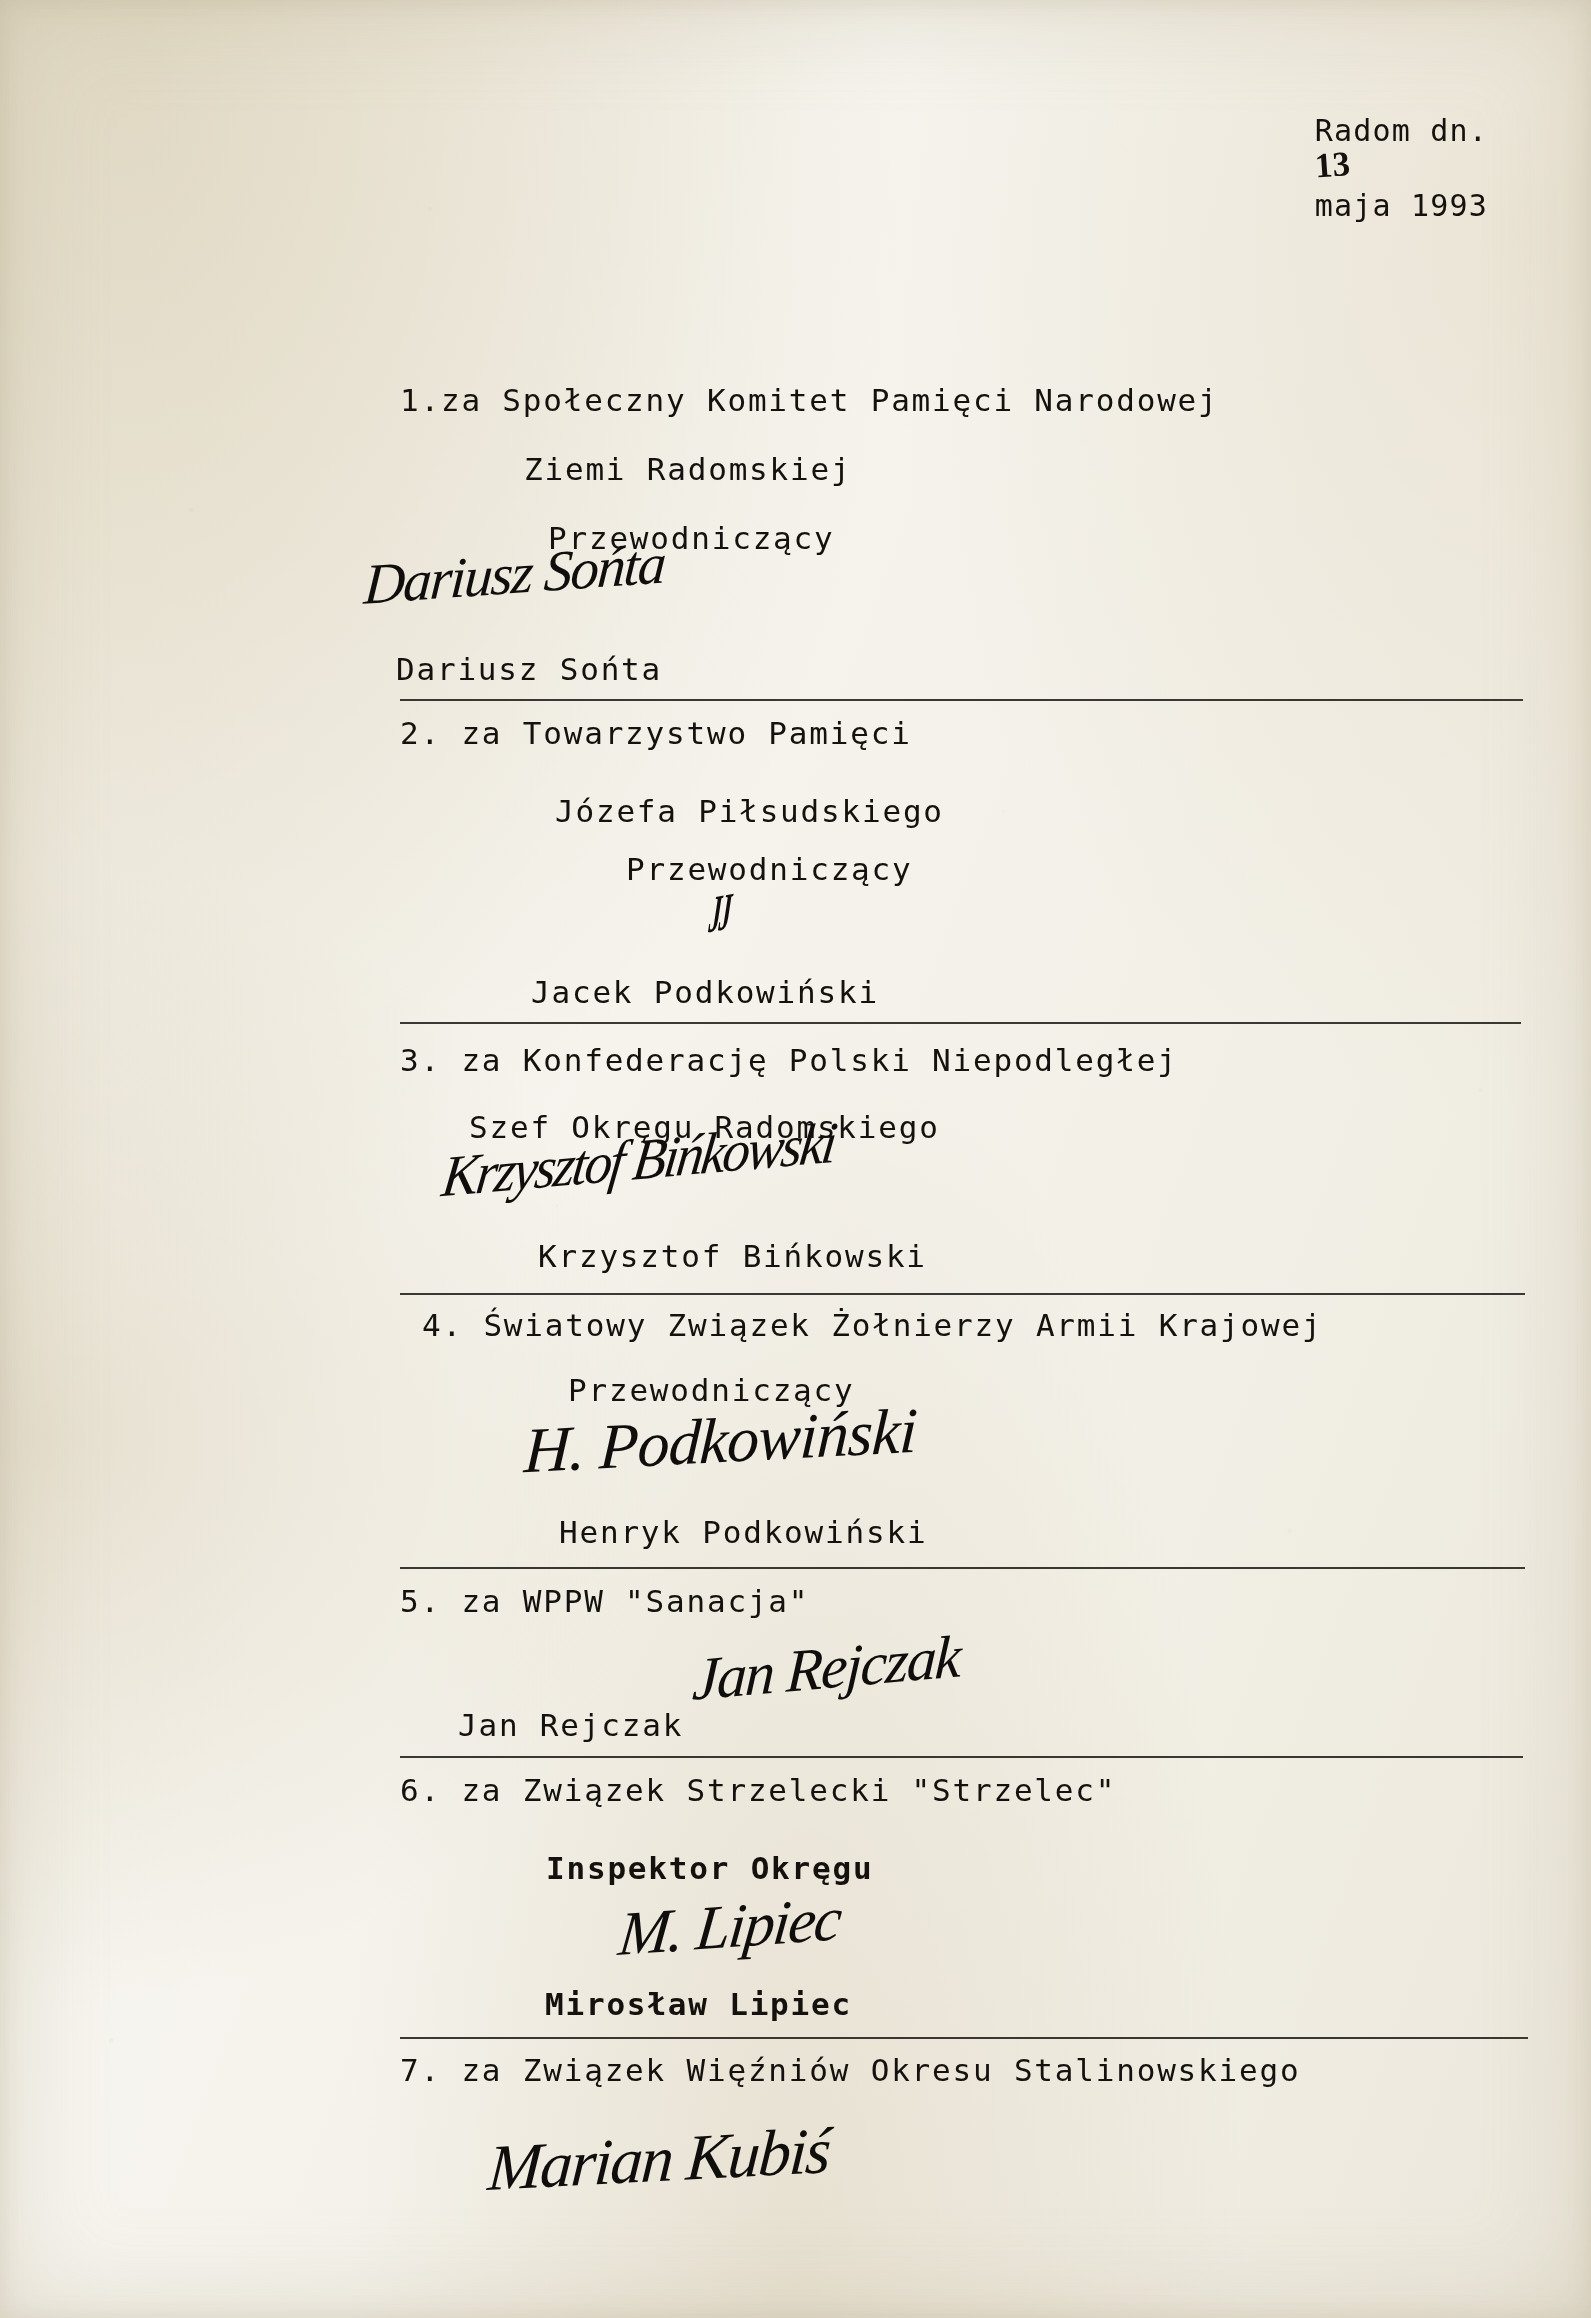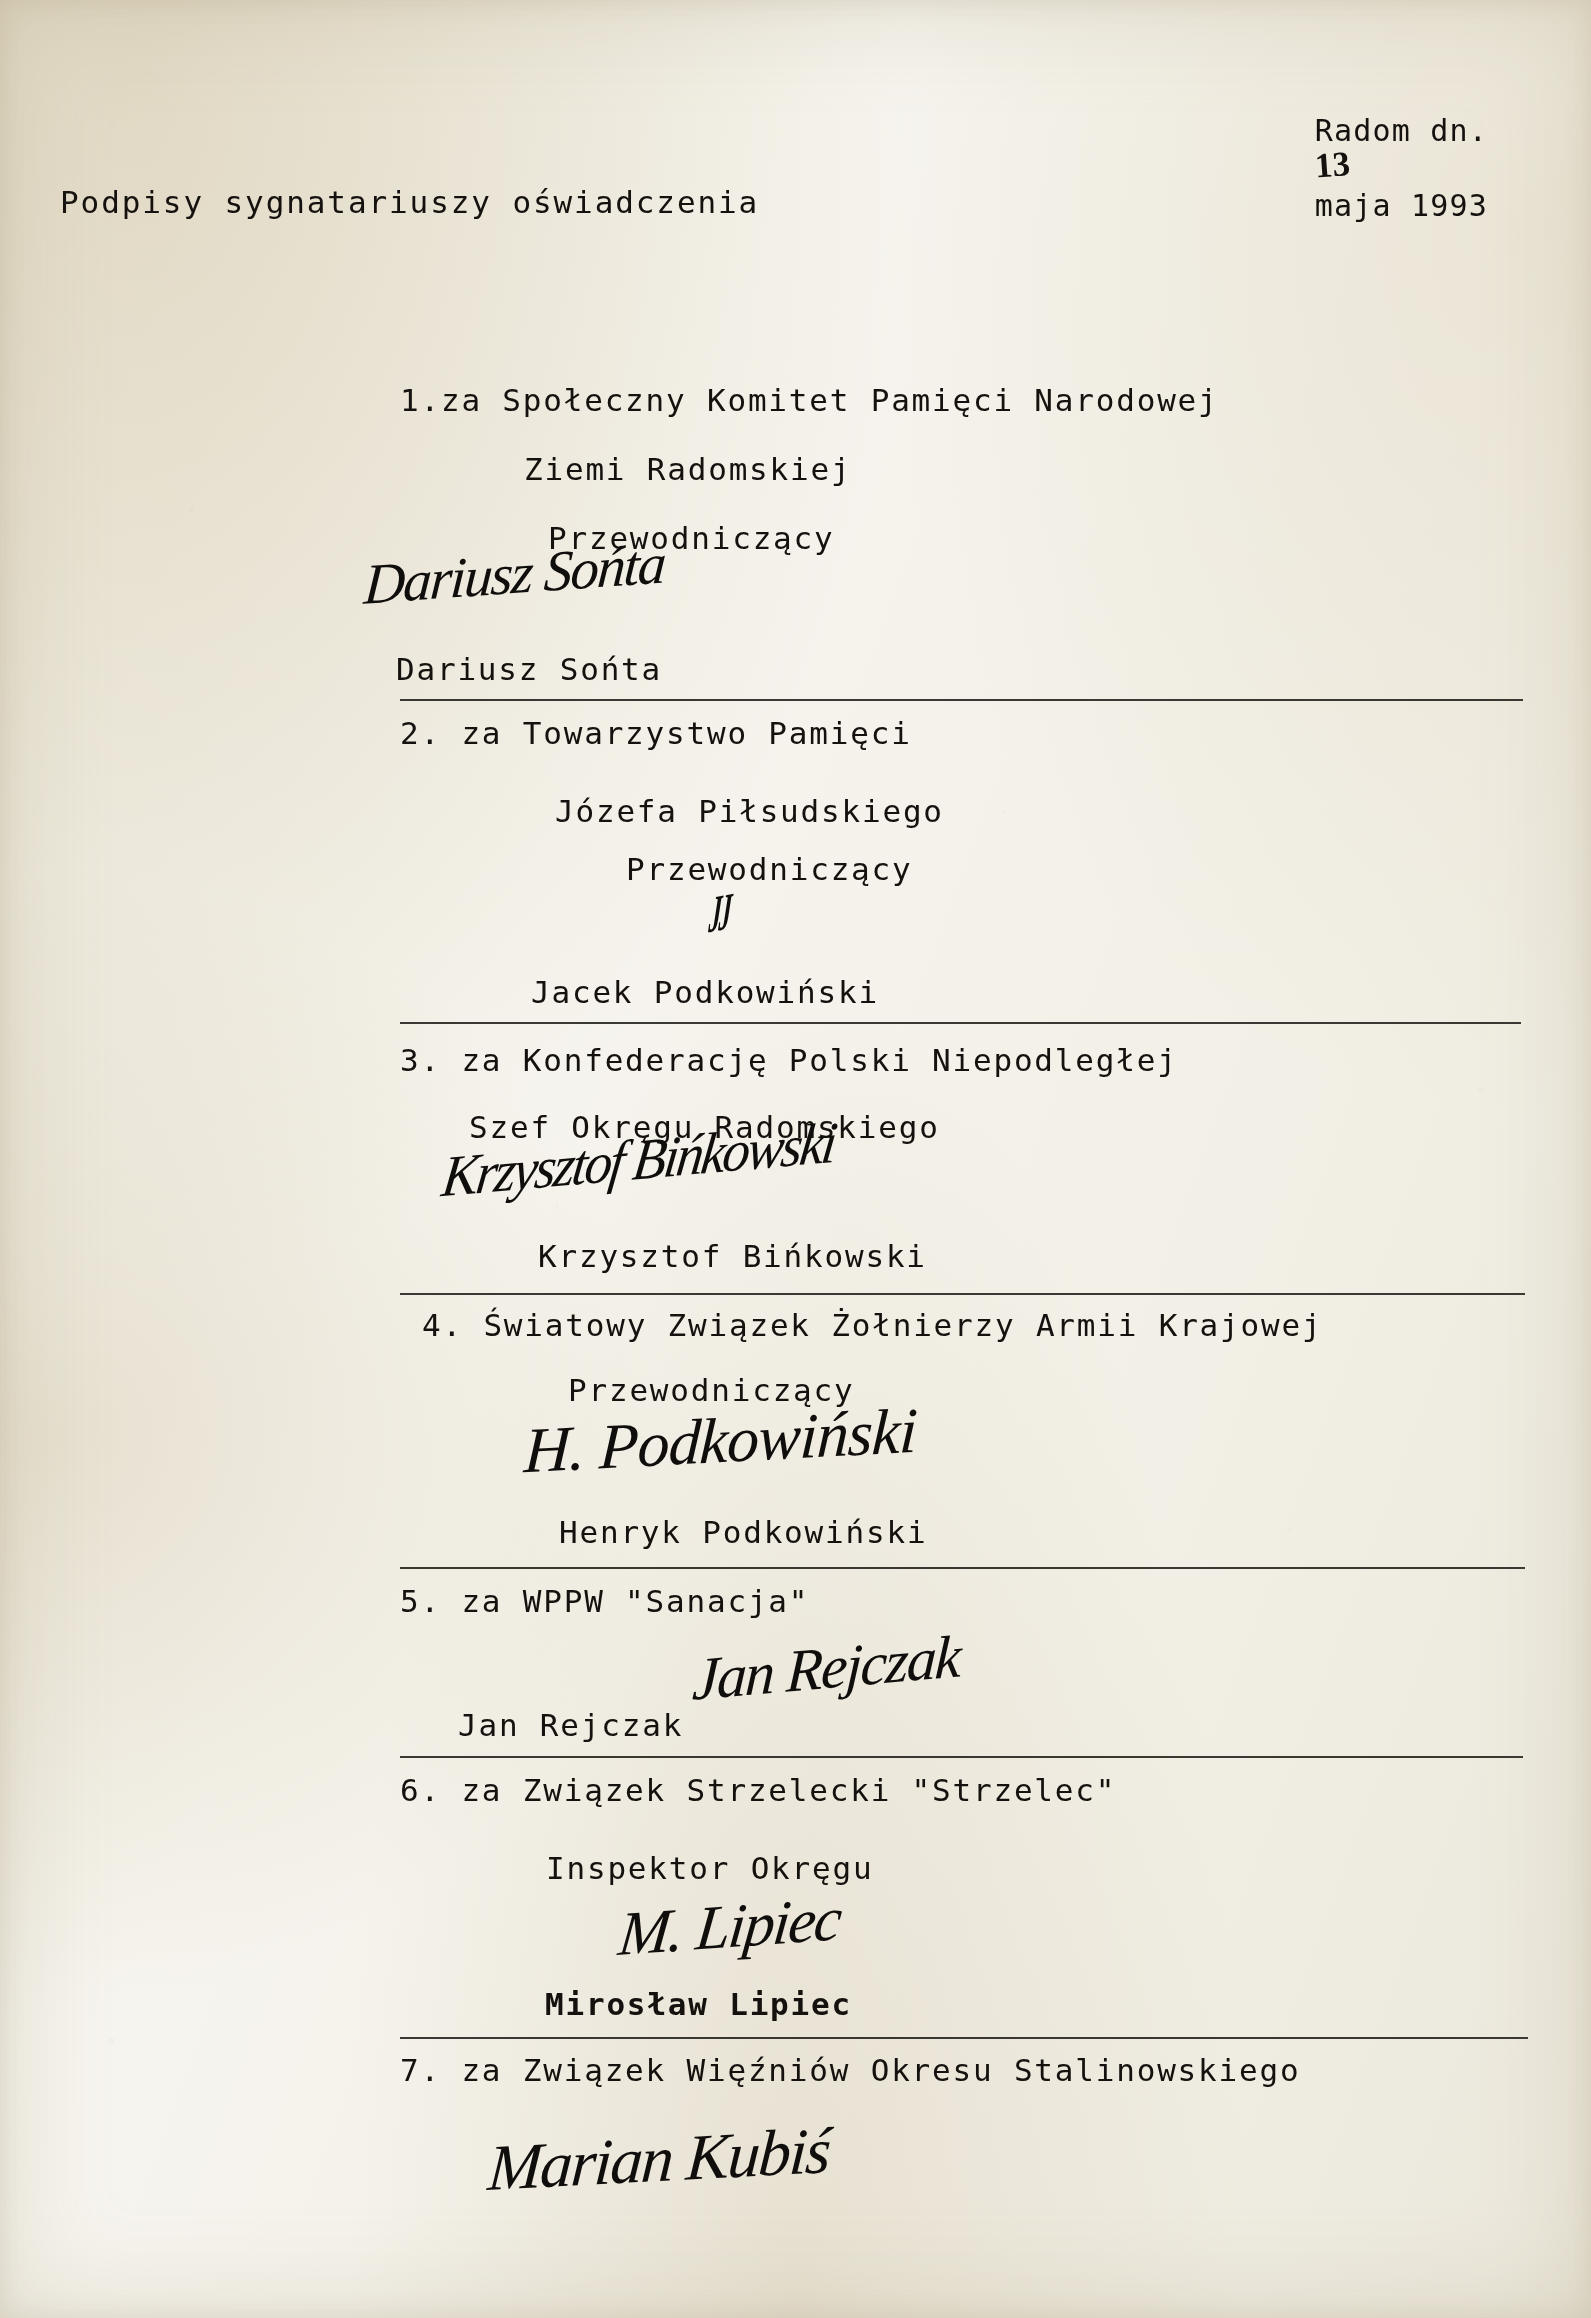--- a/index.html
+++ b/index.html
@@ -148,21 +148,20 @@
 <div class="page">
 
   <div class="grain"></div>
 
   <div class="date-line doc-text">
     <span>Radom dn</span><span>.</span>
     <span class="date-day">13</span>
     <span>maja 1993</span>
   </div>
 
-  <div class="title-line doc-text">Podpisy sygnatariuszy oświadczenia</div>
 
   <div class="entry">
     <div class="ln" style="top:382px; left:400px;">1.za Społeczny Komitet Pamięci Narodowej</div>
     <div class="ln" style="top:451px; left:524px;">Ziemi Radomskiej</div>
     <div class="ln" style="top:520px; left:548px;">Przewodniczący</div>
     <div class="sig sig-1" style="top:541px; left:364px;">Dariusz Sońta</div>
     <div class="ln" style="top:651px; left:396px;">Dariusz Sońta</div>
     <div class="rule" style="top:699px; left:400px; width:1123px;"></div>
   </div>
 
@@ -193,21 +192,21 @@
 
   <div class="entry">
     <div class="ln" style="top:1583px; left:400px;">5. za WPPW "Sanacja"</div>
     <div class="sig sig-5" style="top:1634px; left:692px;">Jan Rejczak</div>
     <div class="ln" style="top:1707px; left:458px;">Jan Rejczak</div>
     <div class="rule" style="top:1756px; left:400px; width:1123px;"></div>
   </div>
 
   <div class="entry">
     <div class="ln" style="top:1772px; left:400px;">6. za Związek Strzelecki "Strzelec"</div>
-    <div class="ln" style="top:1850px; left:546px;">Inspektor Okręgu</div>
+    <div class="ln" style="top:1850px; left:546px;font-weight:bold;">Inspektor Okręgu</div>
     <div class="sig sig-6" style="top:1891px; left:619px;">M. Lipiec</div>
     <div class="ln" style="top:1986px; left:545px;font-weight:bold;">Mirosław Lipiec</div>
     <div class="rule" style="top:2037px; left:400px; width:1128px;"></div>
   </div>
 
   <div class="entry">
     <div class="ln" style="top:2052px; left:400px;">7. za Związek Więźniów Okresu Stalinowskiego</div>
     <div class="sig sig-7" style="top:2122px; left:488px;">Marian Kubiś</div>
   </div>
 

